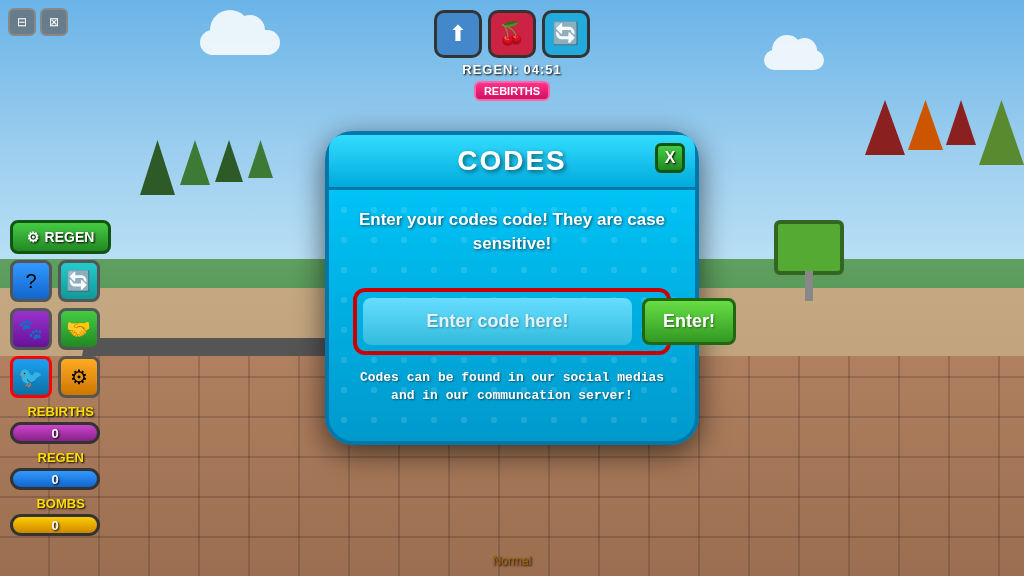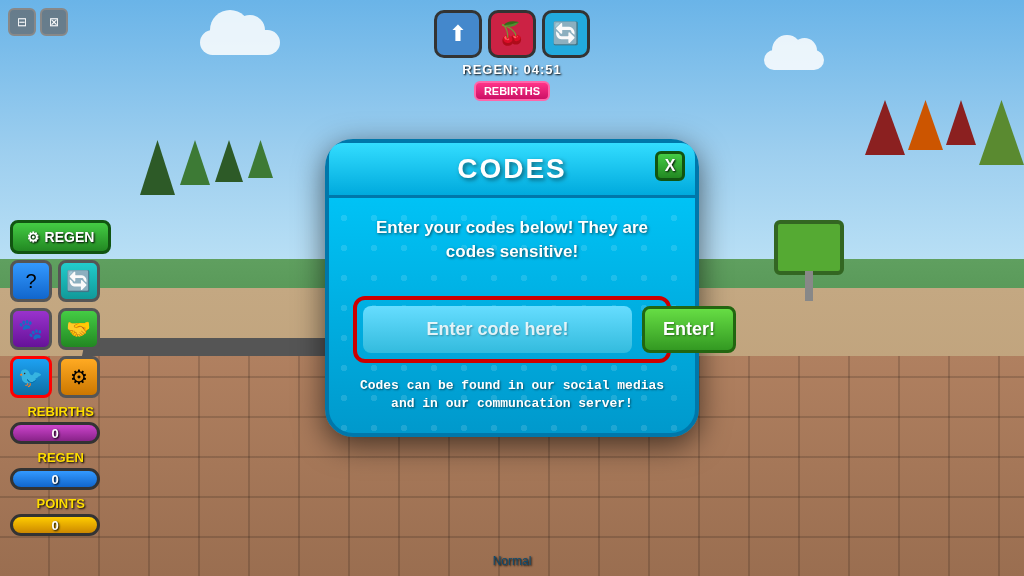--- a/index.html
+++ b/index.html
@@ -262,21 +262,21 @@
       align-items: center;
       justify-content: center;
     }
 
     
     .codes-modal {
       background: linear-gradient(180deg, #00ccff 0%, #0099cc 100%);
       border: 4px solid #0077aa;
       border-radius: 28px;
       width: 374px;
-      padding: 0 0 20px 0;
+      padding: 0 0 36px 0;
       position: relative;
       box-shadow: 0 8px 30px rgba(0,0,0,0.6);
       
       background-image:
         radial-gradient(circle, rgba(255,255,255,0.12) 3px, transparent 3px),
         linear-gradient(180deg, #00ccff 0%, #0099cc 100%);
       background-size: 30px 30px, 100% 100%;
     }
 
     .codes-title-bar {
@@ -381,21 +381,21 @@
       font-family: Liberation Mono, monospace;
     }
 
     
     .bottom-label {
       position: absolute;
       bottom: 8px;
       left: 50%;
       transform: translateX(-50%);
       font-size: 12px;
-      color: #0c4a6e;
+      color: #a16207;
       text-shadow: 1px 1px 2px #000;
     }
 
     
     .window-controls {
       position: absolute;
       top: 8px;
       left: 8px;
       display: flex;
       gap: 4px;
@@ -523,35 +523,35 @@
     <div class="stat-label">REBIRTHS</div>
     <div class="stat-bar bar-purple">0</div>
   </div>
 
   <div class="stat-section">
     <div class="stat-label">REGEN</div>
     <div class="stat-bar bar-blue">0</div>
   </div>
 
   <div class="stat-section">
-    <div class="stat-label">POINTS</div>
+    <div class="stat-label">BOMBS</div>
     <div class="stat-bar bar-gold">0</div>
   </div>
 </div>
 
 <div class="modal-overlay">
   <div class="codes-modal">
     <div class="codes-title-bar">
       <span class="codes-title">CODES</span>
     </div>
 
     <div class="close-btn">X</div>
 
     <div class="modal-body">
-      <div class="codes-description">Enter your codes below! They are codes sensitive!</div>
+      <div class="codes-description">Enter your codes code! They are case sensitive!</div>
 
       <div class="input-row">
         <input class="code-input" type="text" placeholder="Enter code here!" style="">
         <button class="submit-btn">Enter!</button>
       </div>
 
       <div class="codes-footer">Codes can be found in our social medias and in our communcation server!</div>
     </div>
   </div>
 </div>

